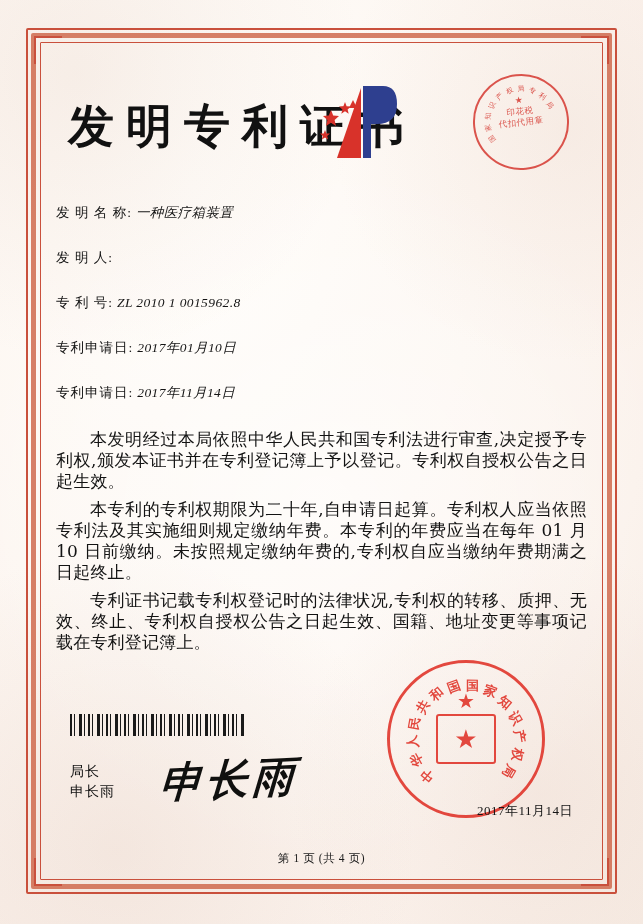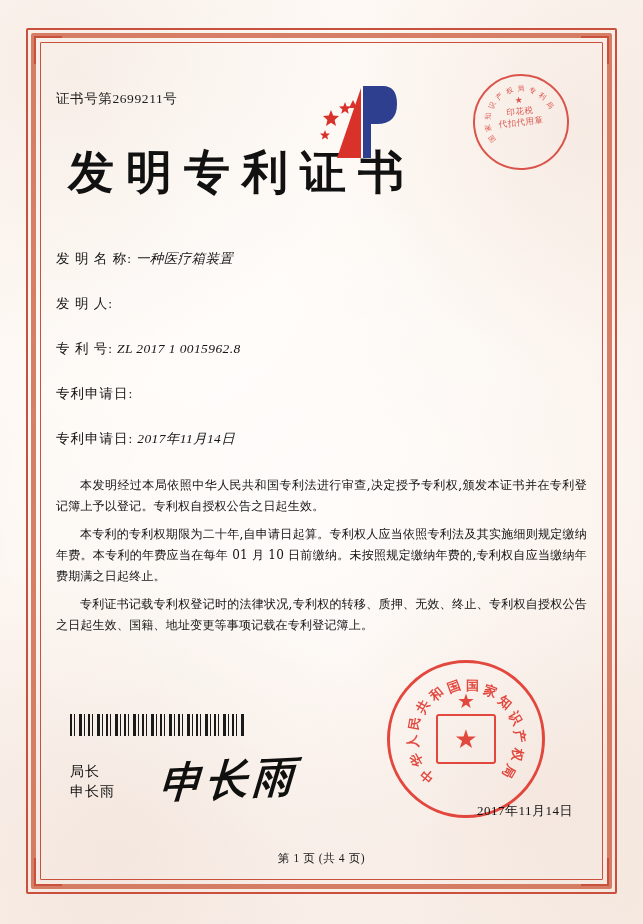--- a/index.html
+++ b/index.html
@@ -176,21 +176,21 @@
   .field-value {
     flex: 1 1 auto;
     padding-left: 4px;
     letter-spacing: 0.4px;
     font-style: italic;
   }
 
   .paragraphs {
     margin-top: 26px;
     font-family: "DejaVu Serif", "Liberation Serif", serif;
-    font-size: 12px;
+    font-size: 17px;
     line-height: 21px;
     color: #131313;
     text-align: justify;
   }
   .paragraphs p {
     margin: 0 0 7px 0;
     text-indent: 2em;
     letter-spacing: 0.2px;
   }
 
@@ -353,38 +353,38 @@
         <span style="transform: rotate(40deg) translate(0,-38px) rotate(0deg);">利</span>
         <span style="transform: rotate(60deg) translate(0,-38px) rotate(0deg);">局</span>
       </div>
       <div class="star-s">★</div>
       <div class="mid">
         <div>印花税</div>
         <div>代扣代用章</div>
       </div>
     </div>
 
-    <div class="cert-no">证书号第2699211号</div>
 
     <div class="title">发明专利证书</div>
 
     <div class="fields">
       <div class="field-row">
         <div class="field-label">发 明 名 称:</div>
         <div class="field-value">一种医疗箱装置</div>
       </div>
       <div class="field-row">
         <div class="field-label">发  明  人:</div>
       </div>
       <div class="field-row">
         <div class="field-label">专  利  号:</div>
-        <div class="field-value">ZL 2017 1 0015962.8</div>
+        <div class="field-value">ZL 2010 1 0015962.8</div>
       </div>
       <div class="field-row">
         <div class="field-label">专利申请日:</div>
+        <div class="field-value">2017年01月10日</div>
       </div>
       <div class="field-row">
         <div class="field-label">专利申请日:</div>
         <div class="field-value">2017年11月14日</div>
       </div>
     </div>
 
     <div class="paragraphs">
       <p>本发明经过本局依照中华人民共和国专利法进行审查,决定授予专利权,颁发本证书并在专利登记簿上予以登记。专利权自授权公告之日起生效。</p>
       <p>本专利的专利权期限为二十年,自申请日起算。专利权人应当依照专利法及其实施细则规定缴纳年费。本专利的年费应当在每年 01 月 10 日前缴纳。未按照规定缴纳年费的,专利权自应当缴纳年费期满之日起终止。</p>

